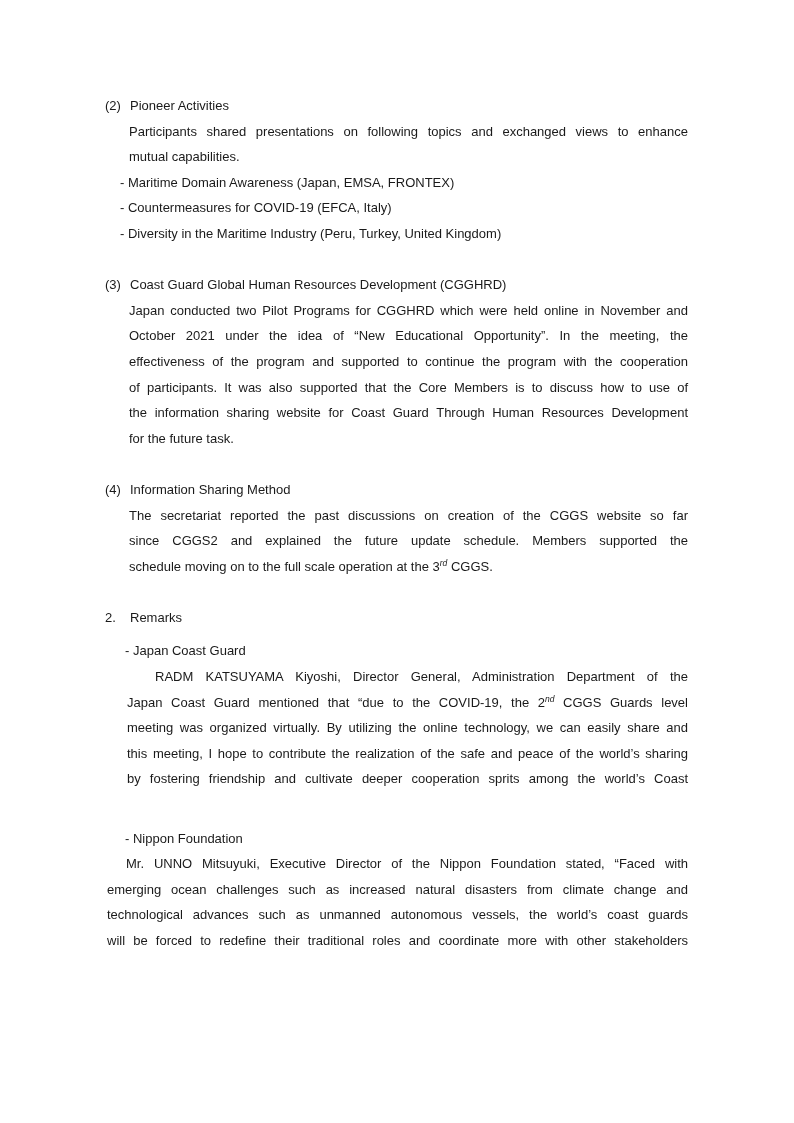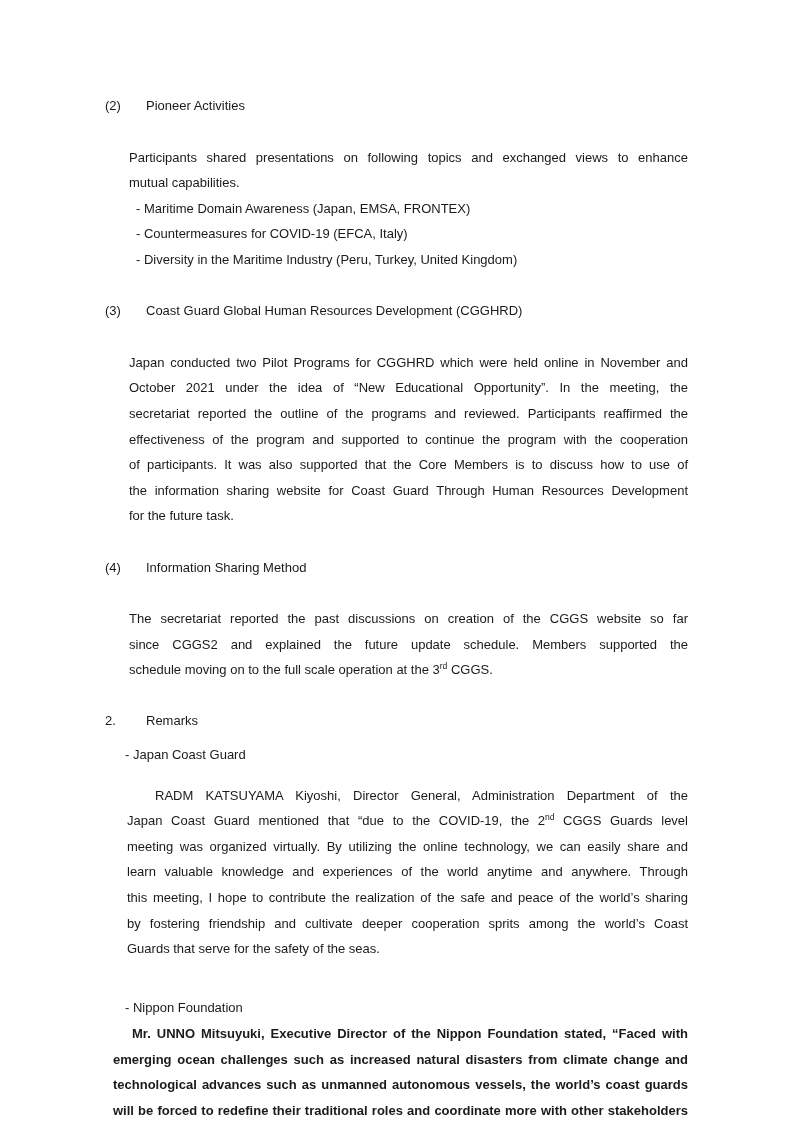--- a/index.html
+++ b/index.html
@@ -15,35 +15,36 @@
     margin: 0 auto;
     background: var(--background, #ffffff);
     color: var(--text-color, #1a1a1a);
     padding: 93px 106px 0 105px;
     font-size: 13px;
     line-height: 25.6px;
     overflow: hidden;
   }
   .h-row { display: flex; }
   .num { flex: 0 0 25px; }
-  .h-title { flex: 1 1 auto; margin-left: 16px; }
+  .h-title { flex: 1 1 auto; }
   .ln { min-height: 25.6px; }
   .j { text-align: justify; text-align-last: justify; }
-  .sec-body { margin-left: 24px; margin-top: 26px; }
-  .sec-items { margin-left: 31px; }
+  .sec-body { margin-left: 24px; }
+  .sec-items { margin-left: 15px; }
   .gap { height: 25.6px; }
   .remark-label { margin-left: 20px; margin-top: 8px; }
-  .para-jcg { margin-left: 22px; margin-top: 15px; }
+  .para-jcg { margin-left: 22px; }
   .para-jcg .first { text-indent: 28px; }
-  .para-nf { margin-left: 8px; font-weight: bold; }
+  .para-nf { margin-left: 2px; }
   .para-nf .first { text-indent: 19px; }
   sup {
     font-size: 8.5px;
     vertical-align: super;
     line-height: 0;
+    font-style: italic;
   }
 </style>
 </head>
 <body>
 
 <div class="page">
 
   <section>
     <div class="h-row ln">
       <span class="num">(2)</span>
@@ -63,21 +64,20 @@
   <div class="gap"></div>
 
   <section>
     <div class="h-row ln">
       <span class="num">(3)</span>
       <span class="h-title">Coast Guard Global Human Resources Development (CGGHRD)</span>
     </div>
     <div class="sec-body">
       <div class="ln j">Japan conducted two Pilot Programs for CGGHRD which were held online in November and</div>
       <div class="ln j">October 2021 under the idea of “New Educational Opportunity”. In the meeting, the</div>
-      <div class="ln j">secretariat reported the outline of the programs and reviewed. Participants reaffirmed the</div>
       <div class="ln j">effectiveness of the program and supported to continue the program with the cooperation</div>
       <div class="ln j">of participants. It was also supported that the Core Members is to discuss how to use of</div>
       <div class="ln j">the information sharing website for Coast Guard Through Human Resources Development</div>
       <div class="ln">for the future task.</div>
     </div>
   </section>
 
   <div class="gap"></div>
 
   <section>
@@ -99,24 +99,22 @@
       <span class="num">2.</span>
       <span class="h-title">Remarks</span>
     </div>
 
     <div>
       <div class="ln remark-label">- Japan Coast Guard</div>
       <div class="para-jcg">
         <div class="ln j first">RADM KATSUYAMA Kiyoshi, Director General, Administration Department of the</div>
         <div class="ln j"><span>Japan Coast Guard mentioned that “due to the COVID-19, the 2</span><sup>nd</sup><span> CGGS Guards level</span></div>
         <div class="ln j">meeting was organized virtually. By utilizing the online technology, we can easily share and</div>
-        <div class="ln j">learn valuable knowledge and experiences of the world anytime and anywhere. Through</div>
         <div class="ln j">this meeting, I hope to contribute the realization of the safe and peace of the world’s sharing</div>
         <div class="ln j">by fostering friendship and cultivate deeper cooperation sprits among the world’s Coast</div>
-        <div class="ln">Guards that serve for the safety of the seas.</div>
       </div>
     </div>
 
     <div class="gap"></div>
 
     <div>
       <div class="ln remark-label">- Nippon Foundation</div>
       <div class="para-nf">
         <div class="ln j first">Mr. UNNO Mitsuyuki, Executive Director of the Nippon Foundation stated, “Faced with</div>
         <div class="ln j">emerging ocean challenges such as increased natural disasters from climate change and</div>

